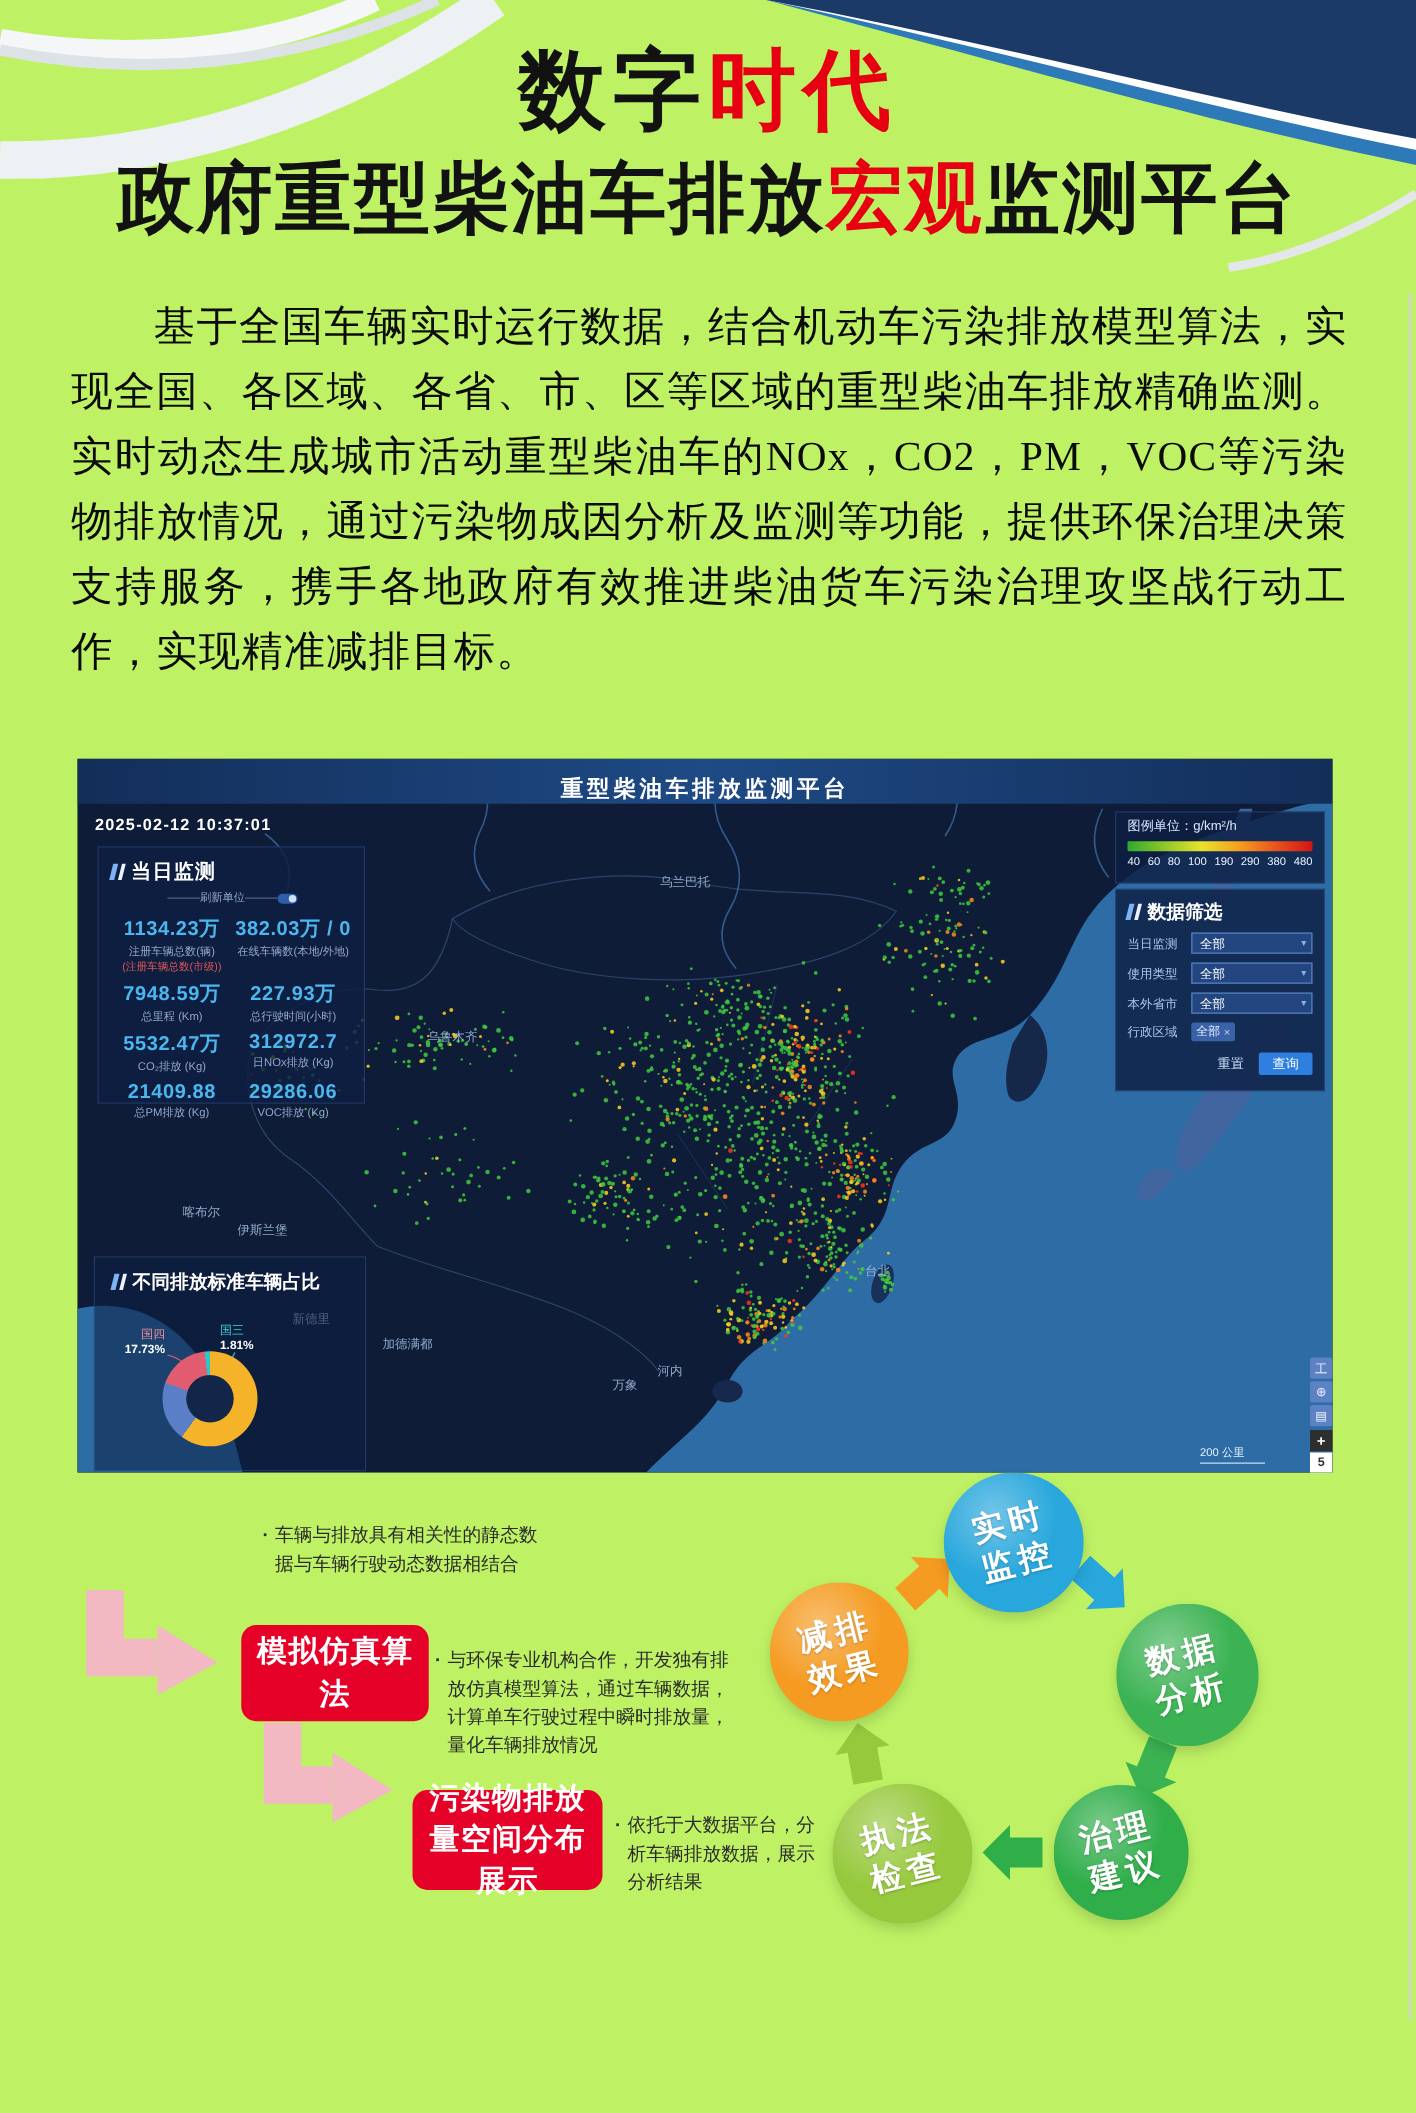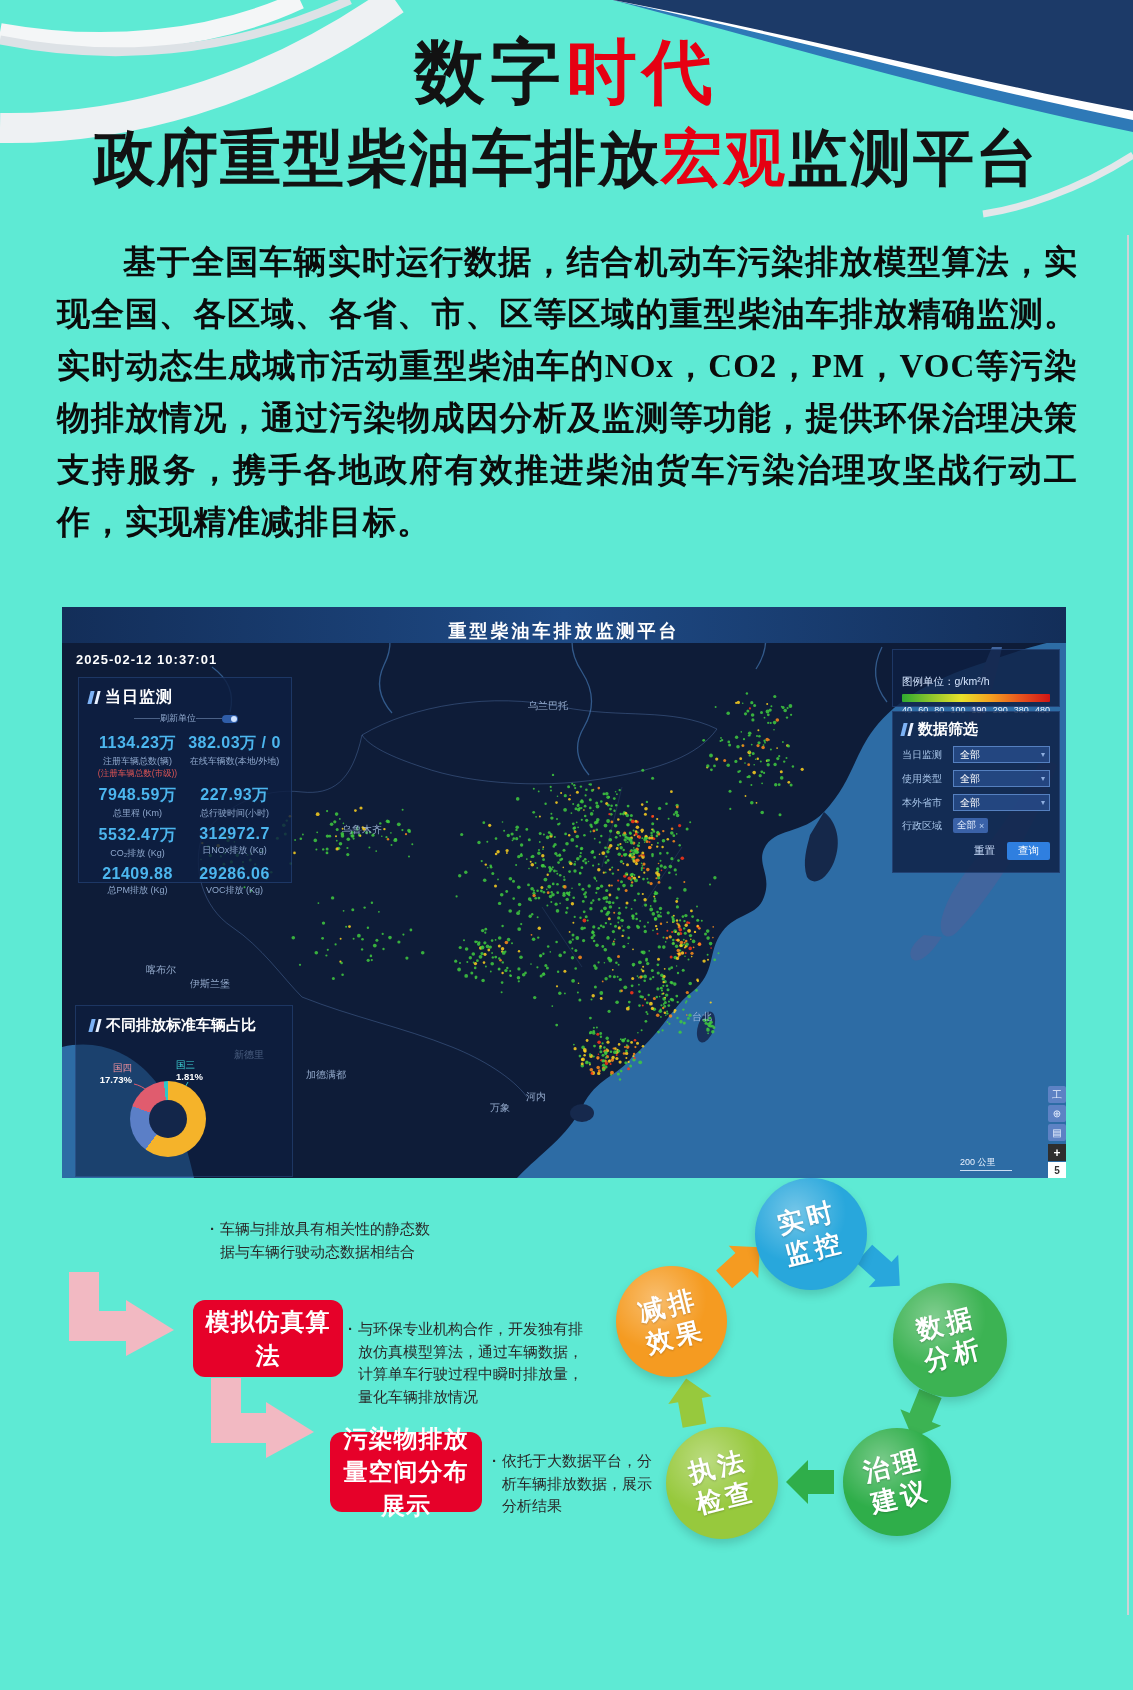--- a/index.html
+++ b/index.html
@@ -1,28 +1,28 @@
 <!DOCTYPE html>
 <html><head>
 <meta charset="utf-8">
 <style>
   html,body{margin:0;padding:0;background:#fff;}
-  #page{position:relative;width:1133px;height:1690px;background:#5eead4;overflow:hidden;
+  #page{position:relative;width:1133px;height:1690px;background:#bef264;overflow:hidden;
         font-family:"Liberation Sans",sans-serif;}
   .abs{position:absolute;}
   svg{display:block;}
 
   
   #title1{top:26px;left:0;width:1133px;text-align:center;font-size:70px;font-weight:900;
           letter-spacing:6px;color:#121212;}
   #title2{top:118px;left:0;width:1133px;text-align:center;font-size:61px;font-weight:900;
           letter-spacing:2px;color:#121212;}
   .red{color:#e60012;}
   #intro{top:236px;left:57px;width:1021px;font-family:"Liberation Serif",serif;
-         font-size:33px;line-height:52px;font-weight:700;color:#0b0b0b;
+         font-size:33px;line-height:52px;font-weight:400;color:#0b0b0b;
          text-align:justify;text-indent:2em;letter-spacing:1px;}
   #edge-line{left:1127px;top:235px;width:2px;height:1380px;background:#ced3d7;}
 
   
   #dash{left:62px;top:607px;width:1004px;height:571px;background:#0e1c38;overflow:hidden;}
   #dash-header{position:absolute;left:0;top:0;width:1004px;height:36px;z-index:6;
     background:linear-gradient(90deg,#132e59,#1e4a85 50%,#132e59);
     display:flex;align-items:flex-end;justify-content:center;
     color:#fff;font-size:18px;font-weight:bold;letter-spacing:3px;}
   #map-svg{position:absolute;left:0;top:0;z-index:1;}
@@ -43,21 +43,21 @@
   #refresh-label{font-size:9px;color:#8fa8cc;}
   .tog{width:16px;height:8px;border-radius:4px;background:#2f5da8;position:relative;}
   .tog::after{content:"";position:absolute;right:1px;top:1px;width:6px;height:6px;border-radius:50%;background:#cfe2ff;}
   #stats{display:grid;grid-template-columns:1fr 1fr;margin-top:3px;}
   .stat{text-align:center;padding-top:5px;}
   .sv{font-size:16px;font-weight:bold;color:#4cb6ee;letter-spacing:0.5px;}
   .sl{font-size:9px;color:#8fa8cc;margin-top:1px;}
   .sn{font-size:8.5px;color:#e05555;min-height:0;}
 
   
-  #legend{left:830px;top:42px;width:168px;height:58px;padding:25px 9px;}
+  #legend{left:830px;top:42px;width:168px;height:58px;padding:4px 9px;}
   #legend-unit{font-size:10.5px;color:#d6e6ff;}
   #grad-bar{height:8px;margin-top:5px;border-radius:1px;}
   #ticks{display:flex;justify-content:space-between;margin-top:3px;font-size:9px;color:#eaf2ff;}
 
   
   #filters{left:830px;top:104px;width:168px;height:162px;padding:8px 9px;}
   #filters .p-head{font-size:15px;}
   .f-row{display:flex;align-items:center;margin-top:7px;gap:5px;}
   .f-label{width:46px;font-size:10px;color:#a9c6ea;flex:none;}
   .sel{flex:1;height:17px;display:flex;align-items:center;justify-content:space-between;

